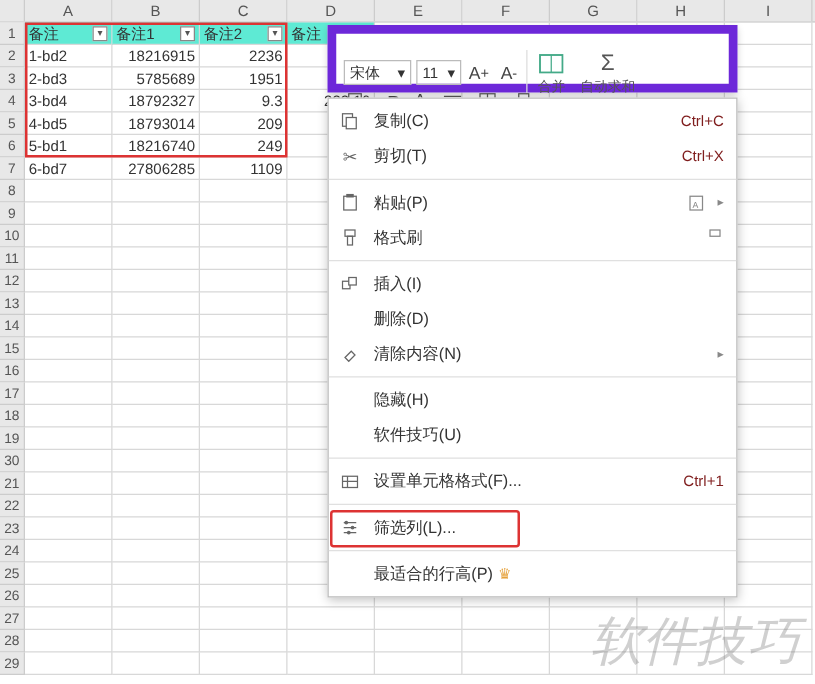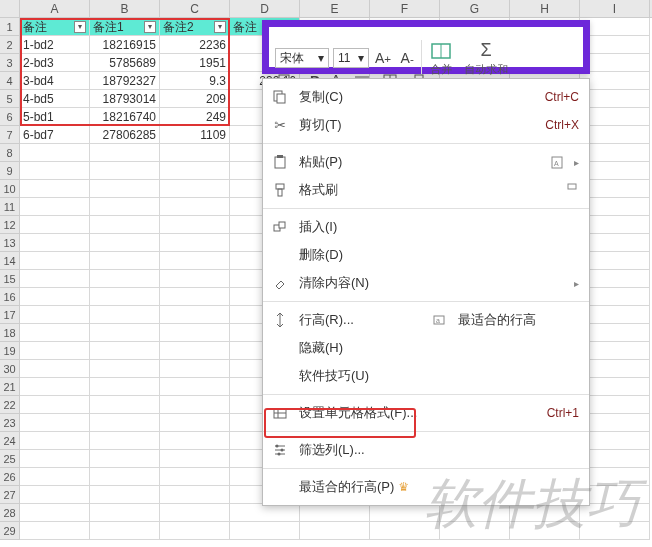--- a/index.html
+++ b/index.html
@@ -30,21 +30,21 @@
 .ctx-item { display: flex; align-items: center; height: 28px; padding: 0 10px 0 8px; font-size: 13px; color: #333; gap: 10px; justify-content: center; }
 .ctx-ico { width: 18px; display: flex; justify-content: center; color: #666; font-size: 14px; }
 .ctx-label { flex: 1; }
 .ctx-short { color: #7f1d1d; font-size: 12px; }
 .ctx-arrow { color: #888; font-size: 10px; }
 .ctx-sep { height: 1px; background: #e0e0e0; margin: 4px 0; }
 .ctx-right-ico { color: #888; font-size: 13px; margin-left: 6px; }
 .ctx-split { display: flex; }
 .ctx-split .half { flex: 1; display: flex; align-items: center; gap: 10px; }
 #sel2 { position: absolute; border: 2px solid #d33; top: 408px; left: 264px; width: 152px; height: 30px; border-radius: 3px; pointer-events: none; }
-.watermark { position: absolute; right: 12px; bottom: 6px; font-size: 54px; color: rgba(120,120,120,.35); font-style: italic; font-family: Liberation Mono, monospace; pointer-events: none; margin-left: 26px; }
+.watermark { position: absolute; right: 12px; bottom: 6px; font-size: 42px; color: rgba(120,120,120,.35); font-style: italic; font-family: Liberation Mono, monospace; pointer-events: none; margin-left: 26px; }
 .crown { color: #e6a23c; font-size: 12px; margin-left: 4px; }
 svg { display: block; }
 </style>
 </head>
 <body>
 
 <div class="grid">
   <div class="col-headers">
     <div class="row-header-spacer"></div>
     <div class="col-header">A</div>
@@ -552,40 +552,20 @@
   <div class="ctx-item">
     <span class="ctx-ico">
         <svg width="14" height="14">
           <path d="M3 10 L8 5 L11 8 L6 13 Z" fill="none" stroke="#666"></path>
         </svg>
       </span>
     <span class="ctx-label">清除内容(N)</span>
     <span class="ctx-arrow">▸</span>
   </div>
   <div class="ctx-sep"></div>
-  <div class="ctx-item ctx-split">
-    <div class="half">
-      <span class="ctx-ico">
-          <svg width="14" height="14">
-            <line x1="7" y1="1" x2="7" y2="13" stroke="#666"></line>
-            <path d="M4 3 L7 0 L10 3 M4 11 L7 14 L10 11" fill="none" stroke="#666"></path>
-          </svg>
-        </span>
-      <span class="ctx-label">行高(R)...</span>
-    </div>
-    <div class="half">
-      <span class="ctx-ico">
-          <svg width="14" height="14">
-            <rect x="2" y="3" width="10" height="8" fill="none" stroke="#888"></rect>
-            <text x="4" y="10" font-size="7" fill="#888">a</text>
-          </svg>
-        </span>
-      <span class="ctx-label">最适合的行高</span>
-    </div>
-  </div>
   <div class="ctx-item">
     <span class="ctx-ico"></span>
     <span class="ctx-label">隐藏(H)</span>
   </div>
   <div class="ctx-item">
     <span class="ctx-ico"></span>
     <span class="ctx-label">软件技巧(U)</span>
   </div>
   <div class="ctx-sep"></div>
   <div class="ctx-item">

